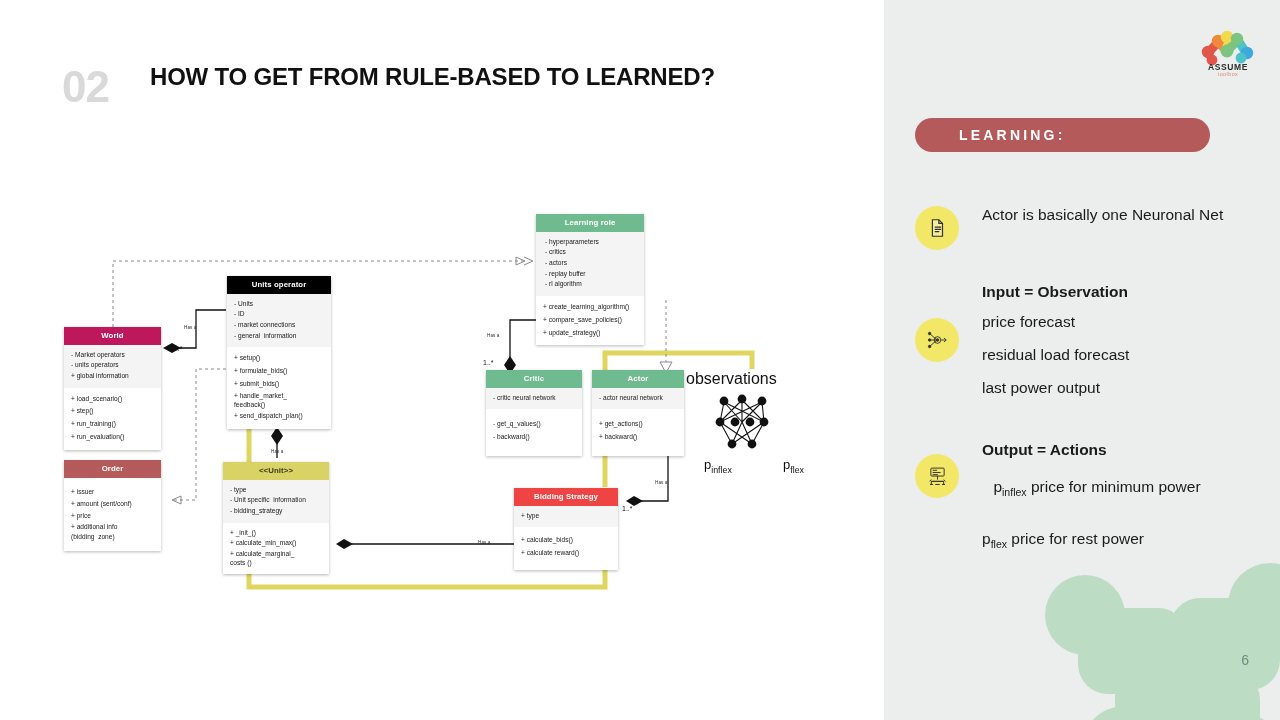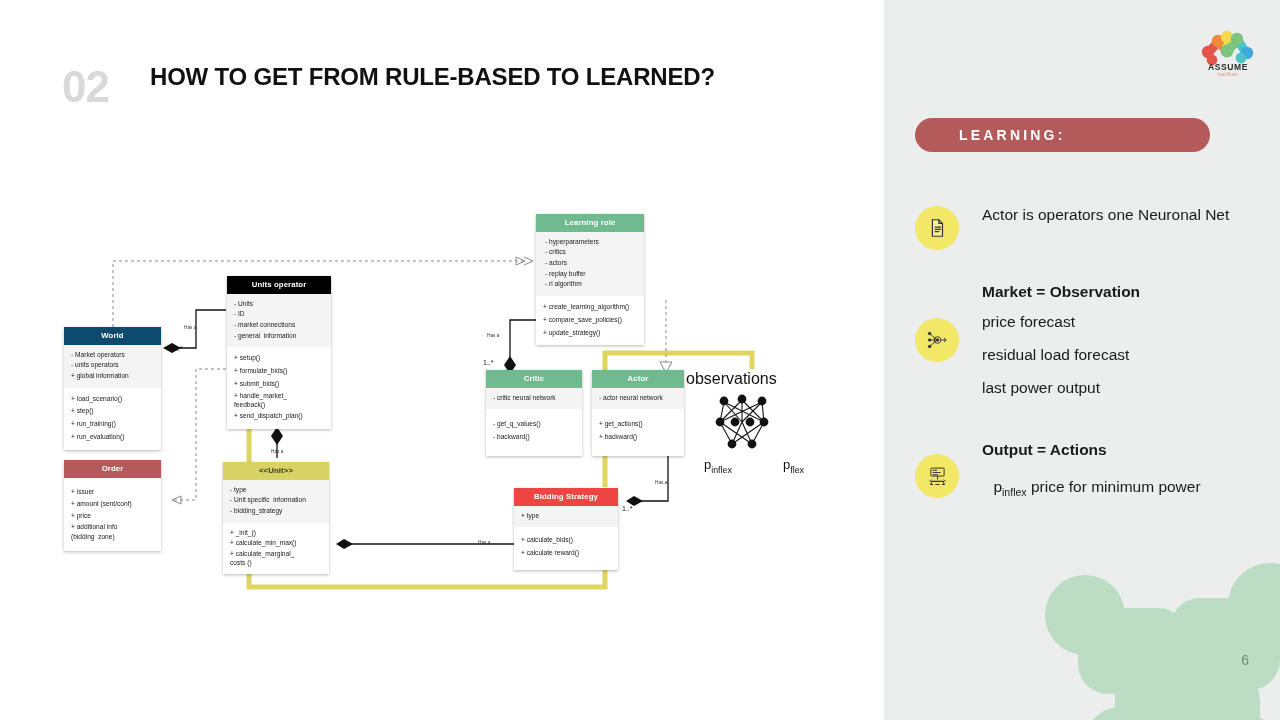--- a/index.html
+++ b/index.html
@@ -136,52 +136,55 @@
     <span>LEARNING:</span>
   </div>
 
   <div class="bullet-icon" style="left:915px;top:206px;">
     <svg viewBox="0 0 24 24" width="22" height="22" fill="none" stroke="#333" stroke-width="1.3">
       <path d="M7 3h7l4 4v14H7z" fill="#f6ef9a"></path>
         <path d="M14 3v4h4"></path>
       <path d="M9.5 11h7M9.5 13.5h7M9.5 16h5"></path>
     </svg>
   </div>
-  <div class="btext t-reg" style="left:982px;top:202px;width:268px;">Actor is operators one Neuronal Net</div>
+  <div class="btext t-reg" style="left:982px;top:202px;width:268px;">Actor is basically one Neuronal Net</div>
 
   <div class="bullet-icon" style="left:915px;top:318px;">
     <svg viewBox="0 0 26 26" width="24" height="24" stroke="#333" stroke-width="1" fill="#333">
       <circle cx="5" cy="6" r="1.3"></circle>
         <circle cx="5" cy="13" r="1.3"></circle>
         <circle cx="5" cy="20" r="1.3"></circle>
       <path d="M5 6L13 13M5 13L13 13M5 20L13 13" fill="none"></path>
       <circle cx="13.5" cy="13" r="3.6" fill="none"></circle>
         <circle cx="13.5" cy="13" r="1.4"></circle>
       <path d="M17.5 13h5" fill="none"></path>
         <path d="M20.5 10.8l2.6 2.2-2.6 2.2" fill="none"></path>
     </svg>
   </div>
-  <div class="btext t-bold" style="left:982px;top:283px;width:280px;">Market = Observation</div>
+  <div class="btext t-bold" style="left:982px;top:283px;width:280px;">Input = Observation</div>
   <div class="btext t-reg" style="left:982px;top:309px;width:280px;">price forecast</div>
   <div class="btext t-reg" style="left:982px;top:342px;width:280px;">residual load forecast</div>
   <div class="btext t-reg" style="left:982px;top:375px;width:280px;">last power output</div>
 
   <div class="bullet-icon" style="left:915px;top:454px;">
     <svg viewBox="0 0 26 26" width="23" height="23" stroke="#333" stroke-width="1.1" fill="none">
       <rect x="5.5" y="3.5" width="15" height="9" rx="1"></rect>
       <path d="M7.5 6h5M7.5 8.5h9M7.5 11h6"></path>
       <path d="M13 12.5v4M6 22v-3.5h14V22M6 18.5h14"></path>
       <path d="M4.5 22h3.5M10.5 22h5M18 22h3.5"></path>
       <path d="M6 16.5l-2 2M20 16.5l2 2"></path>
     </svg>
   </div>
   <div class="btext t-bold" style="left:982px;top:441px;width:280px;">Output = Actions</div>
   <div class="btext t-reg" style="left:982px;top:474px;width:230px;text-align:center;">
     p<sub>inflex</sub> price for minimum power
   </div>
+  <div class="btext t-reg" style="left:982px;top:526px;width:260px;">
+    p<sub>flex</sub> price for rest power
+  </div>
 
   <div class="pagenum">6</div>
 
   <svg class="uml" viewBox="0 0 884 720">
 
     <g stroke="#dfd55f" stroke-width="5" fill="none">
       <path d="M249 425 L249 470"></path>
       <path d="M249 545 L249 587 L605 587 L605 560"></path>
       <path d="M605 487 L605 400"></path>
       <path d="M605 400 L605 353 L752 353 L752 369"></path>
@@ -223,21 +226,21 @@
     </g>
     <path d="M626 501 L634 496 L643 501 L634 506 Z" fill="#111"></path>
 
     <g stroke="#111" stroke-width="1.3" fill="none">
       <path d="M344 544 L514 544"></path>
     </g>
     <path d="M336 544 L344 539 L353 544 L344 549 Z" fill="#111"></path>
   </svg>
 
   <div class="cls" style="left:64px;top:327px;width:97px;">
-    <div class="hd" style="background:#0c4a6e;">World</div>
+    <div class="hd" style="background:#be185d;">World</div>
     <div class="sec1">
       <div>- Market operators</div>
       <div>- units operators</div>
       <div>+ global information</div>
     </div>
     <div class="sec2">
       <div>+ load_scenario()</div>
       <div>+ step()</div>
       <div>+ run_training()</div>
       <div>+ run_evaluation()</div>

